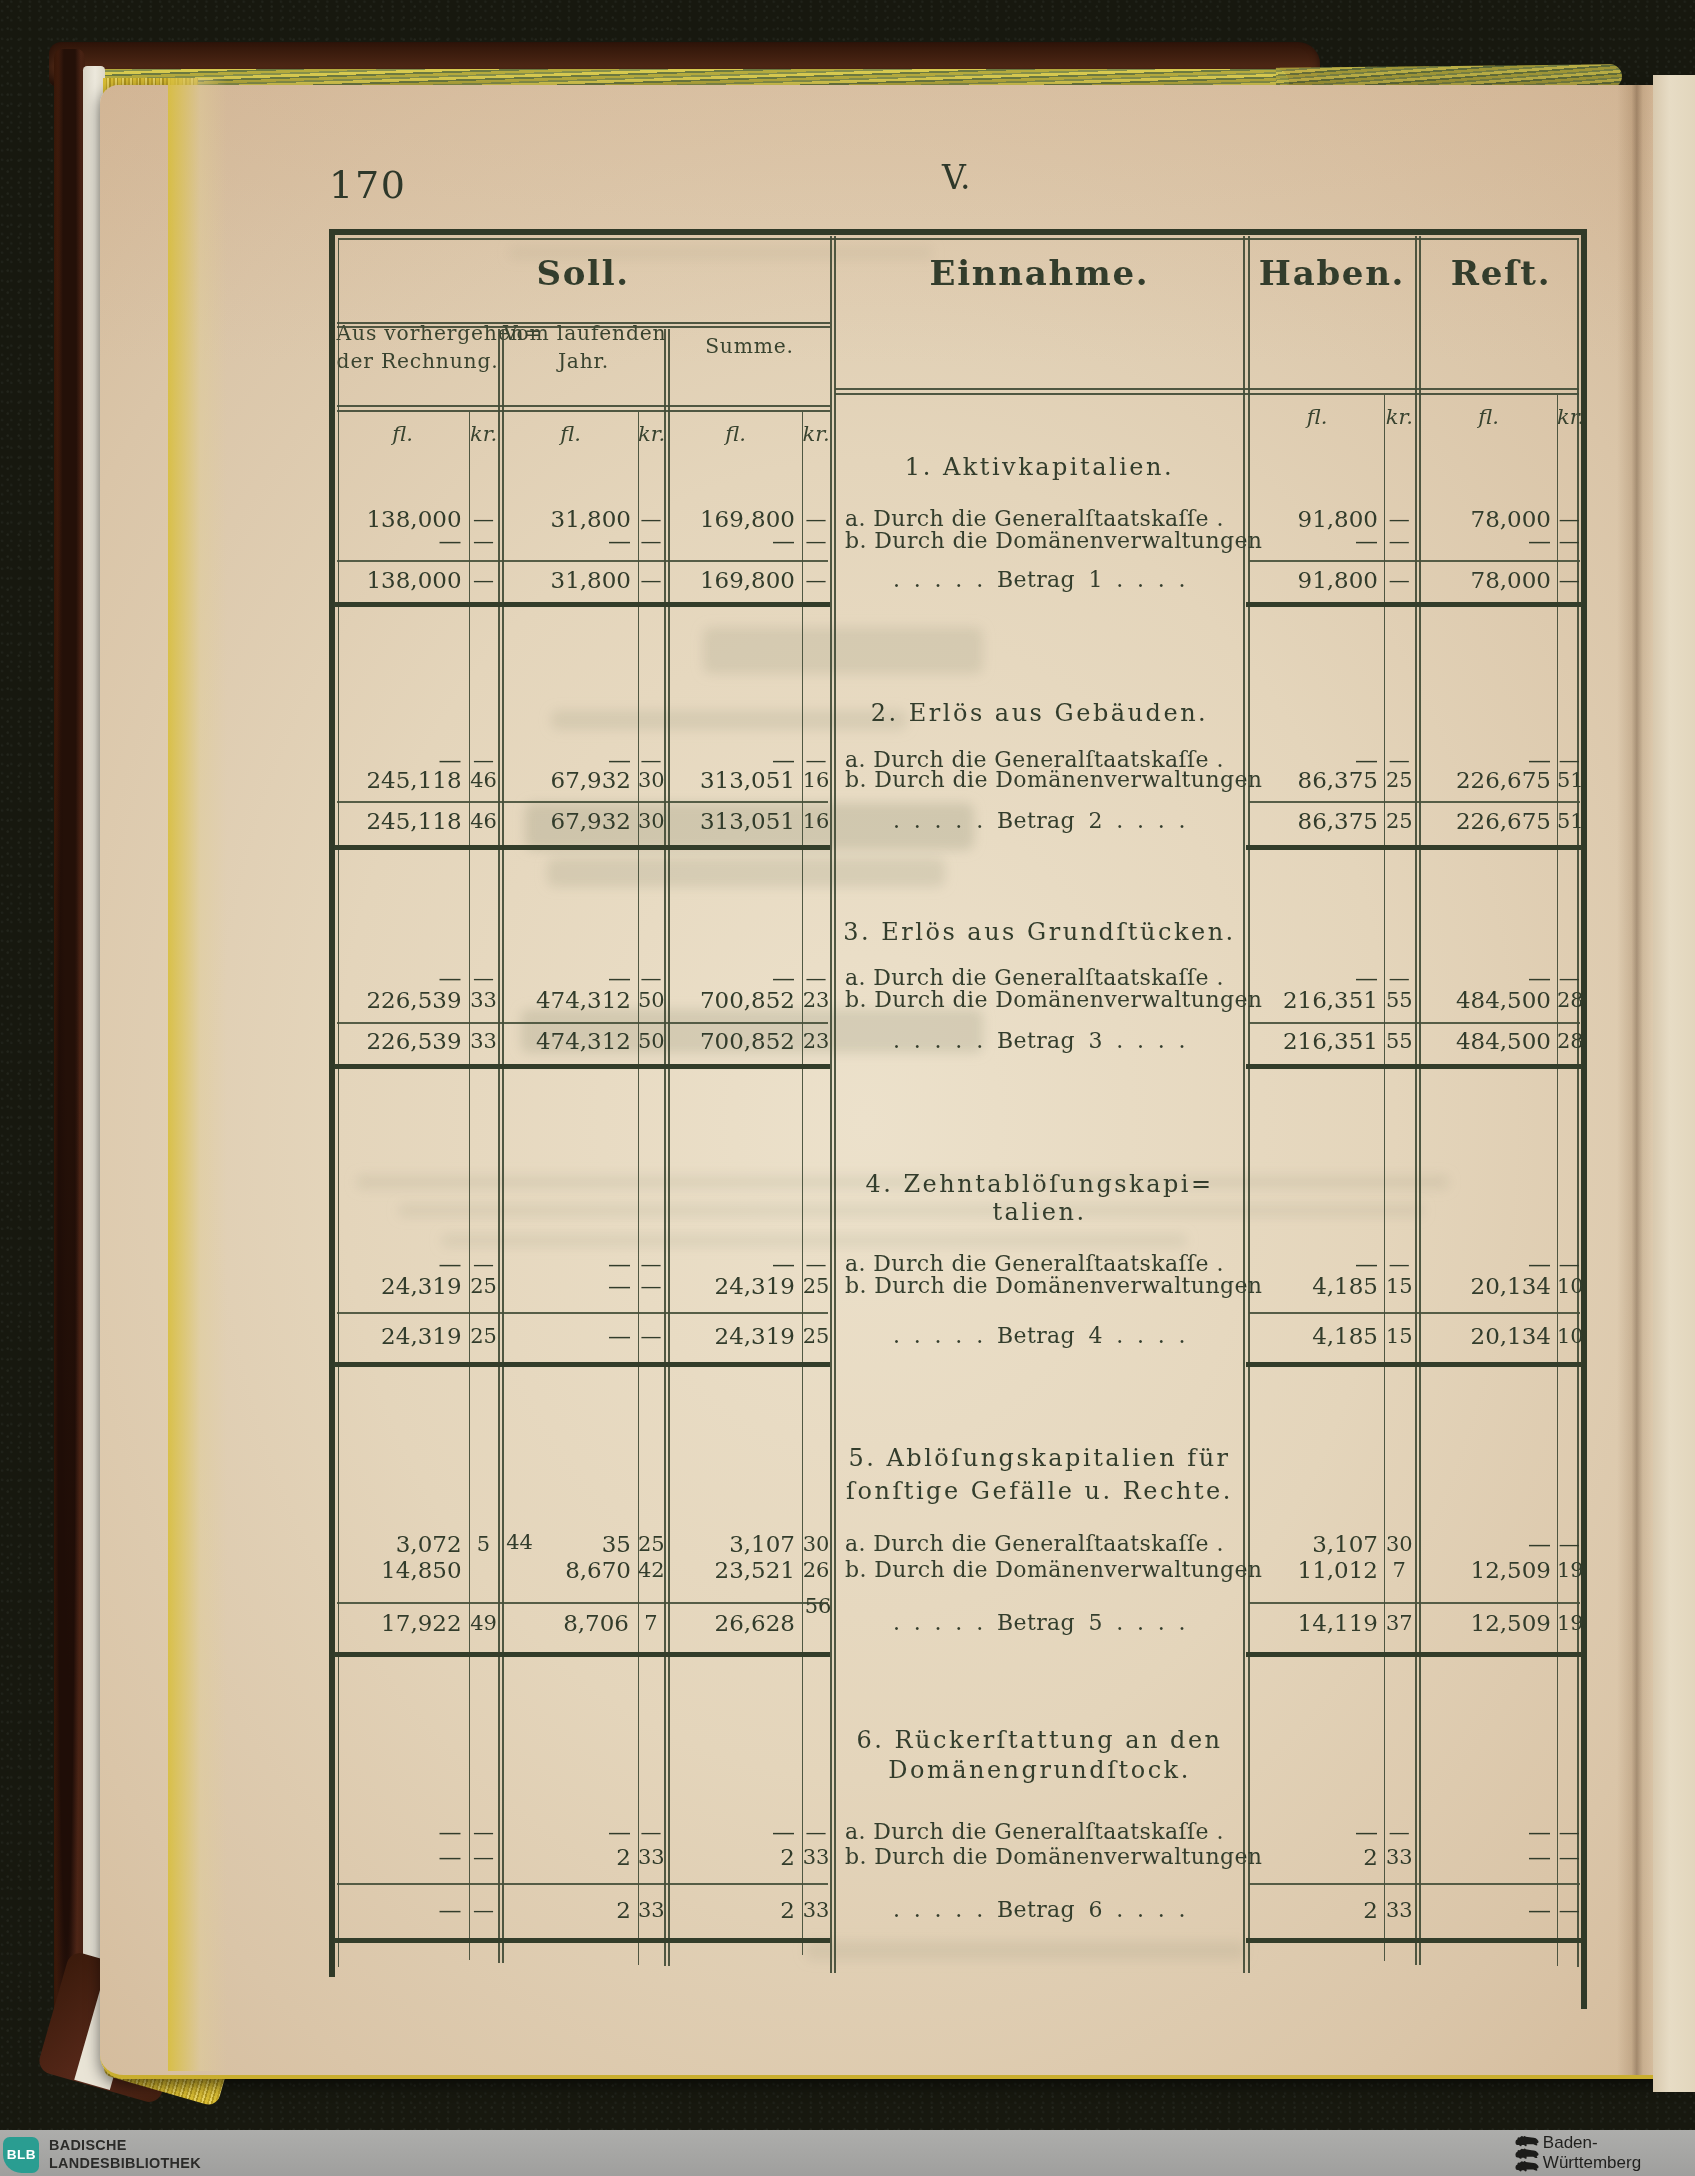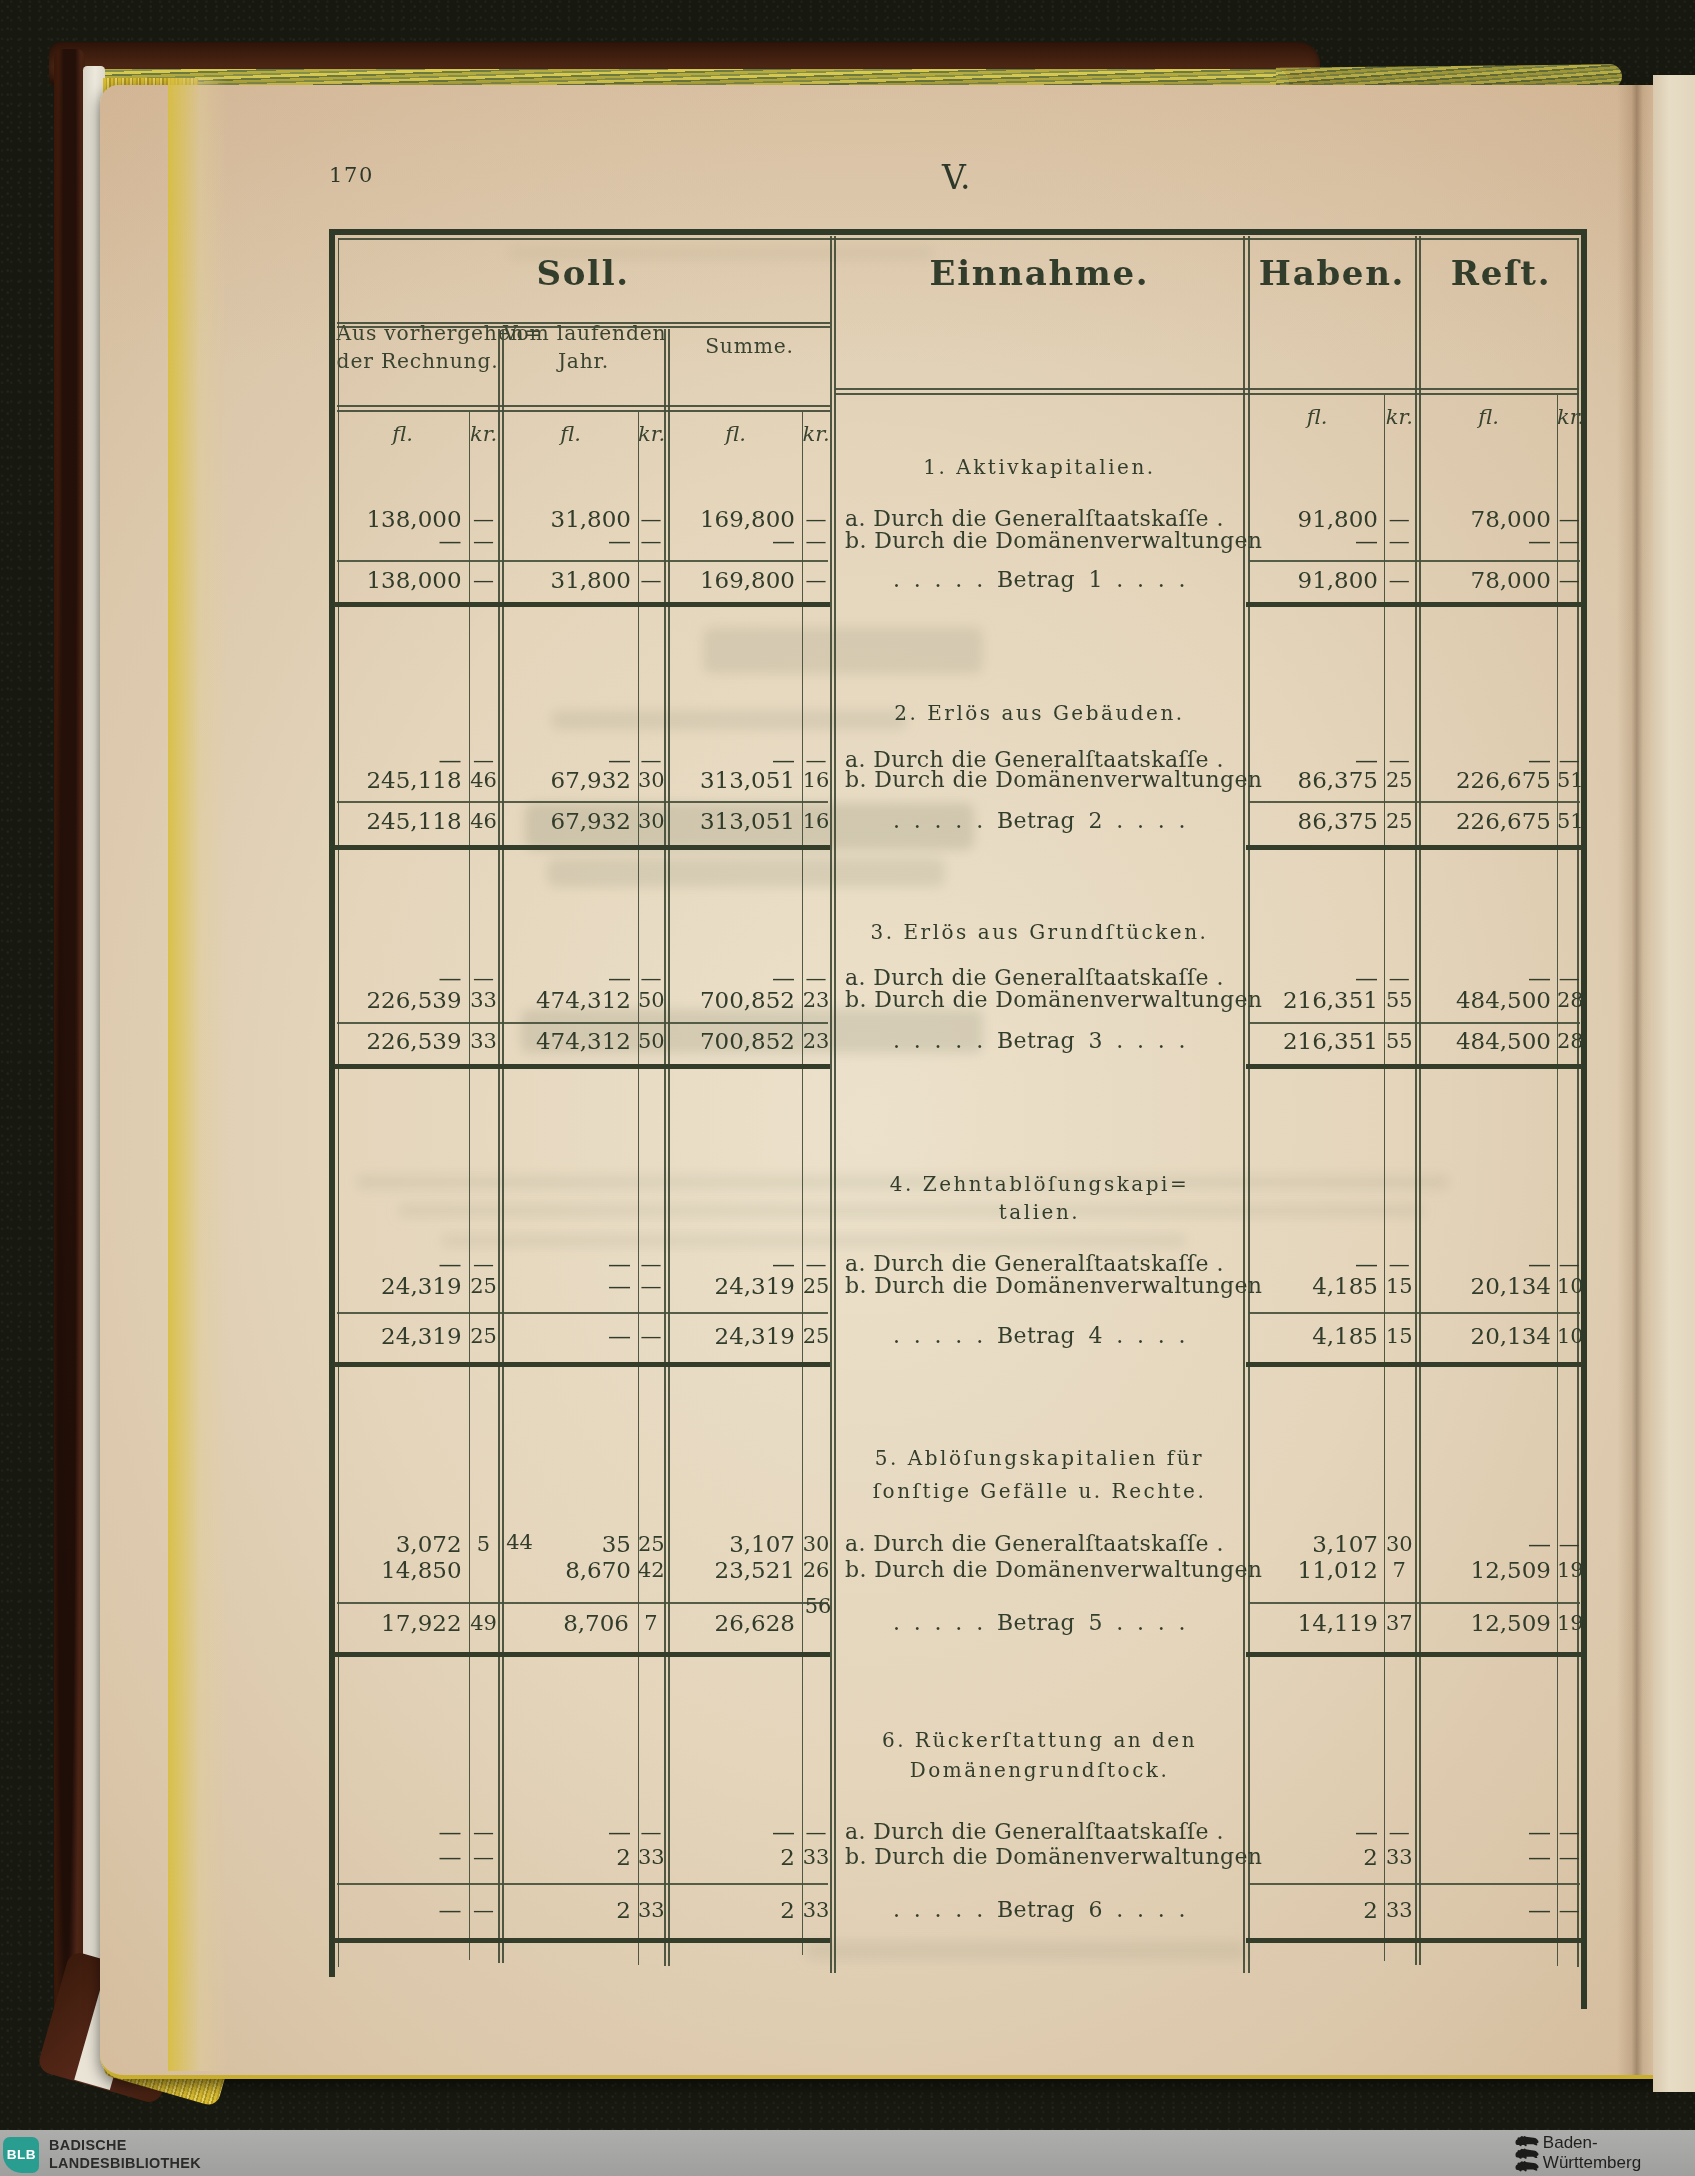--- a/index.html
+++ b/index.html
@@ -42,30 +42,30 @@
     background:
       linear-gradient(180deg,rgba(205,165,130,.25),rgba(205,165,130,0) 14%),
       radial-gradient(ellipse at 48% 52%, #ece1cb 0%, #e4d5bb 45%, #dac5a8 78%, #d2b898 100%);
     box-shadow:0 5.1px 15.3px rgba(0,0,0,.55);}
   .crease{left:1617px;top:85px;width:36px;height:1990px;
     background:linear-gradient(90deg,rgba(0,0,0,0),rgba(130,95,60,.22) 40%,rgba(80,52,28,.38) 55%,rgba(140,110,75,.18) 72%,rgba(0,0,0,0));}
   .neighbor{left:1653px;top:75px;width:42px;height:2017px;
     background:linear-gradient(90deg,#d8c9ae,#e7dcc5 40%,#e2d6bd);}
   .smudge{filter:blur(5.1px);background:#7d8b76;mix-blend-mode:multiply;border-radius:8.5px;}
   
-  .pageno{font-size:21px;color:#2e382a;letter-spacing:1.7px;}
+  .pageno{font-size:38px;color:#2e382a;letter-spacing:1.7px;}
   .volmark{font-size:33px;color:#2e382a;}
   
   .tbl{left:329px;top:229px;width:1258px;height:1788px;color:#343e2d;}
   .line{position:absolute;background:#424c37;opacity:.92;}
   .thickline{position:absolute;background:#303a28;}
   .hdr{position:absolute;text-align:center;font-size:34px;font-weight:600;letter-spacing:1.7px;color:#333d2c;}
   .subhdr{position:absolute;text-align:center;font-size:20.3px;letter-spacing:0.8px;color:#39432f;white-space:nowrap;}
   .unit{position:absolute;text-align:center;font-size:21px;font-style:italic;color:#39432f;}
-  .sec-head{text-align:center;font-size:20px;line-height:34px;letter-spacing:2.5px;white-space:nowrap;color:#333d2c;}
+  .sec-head{text-align:center;font-size:24px;line-height:34px;letter-spacing:2.5px;white-space:nowrap;color:#333d2c;}
   .row-label{font-size:22px;line-height:30.5px;white-space:nowrap;color:#343e2d;letter-spacing:0.4px;}
   .total-label{text-align:center;font-size:22px;line-height:30.5px;word-spacing:6px;color:#343e2d;letter-spacing:0.4px;}
   .cell{height:30.5px;line-height:30.5px;font-size:23px;color:#323c2b;}
   .num{text-align:right;}
   .kr{text-align:center;font-size:21px;}
   .rule{height:1.7px;background:#46503a;position:absolute;opacity:.9;}
   .thick{height:5.1px;background:#333d2a;position:absolute;}
   
   .footer{left:0;top:2130px;width:1695px;height:47px;background:linear-gradient(180deg,#adadab,#9f9f9d);
     font-family:"Liberation Sans", sans-serif;}

